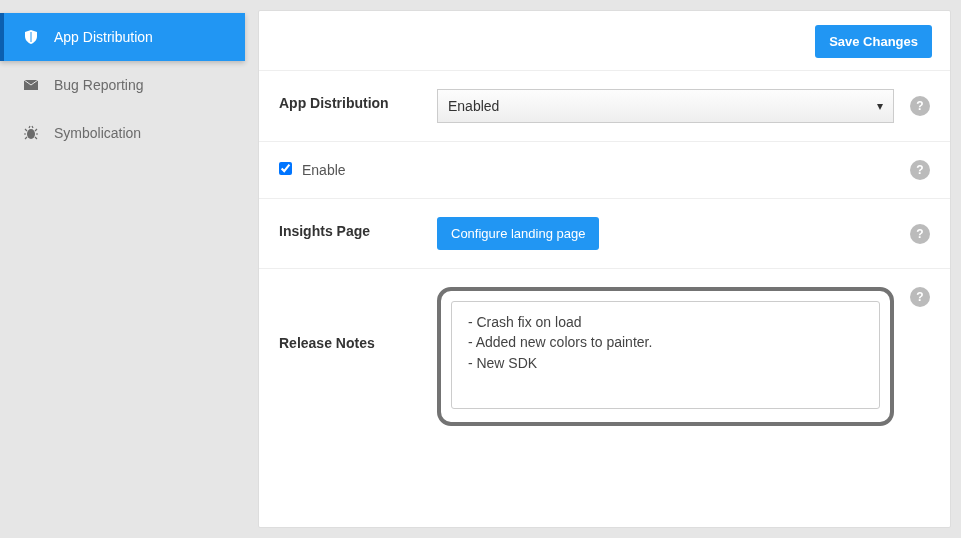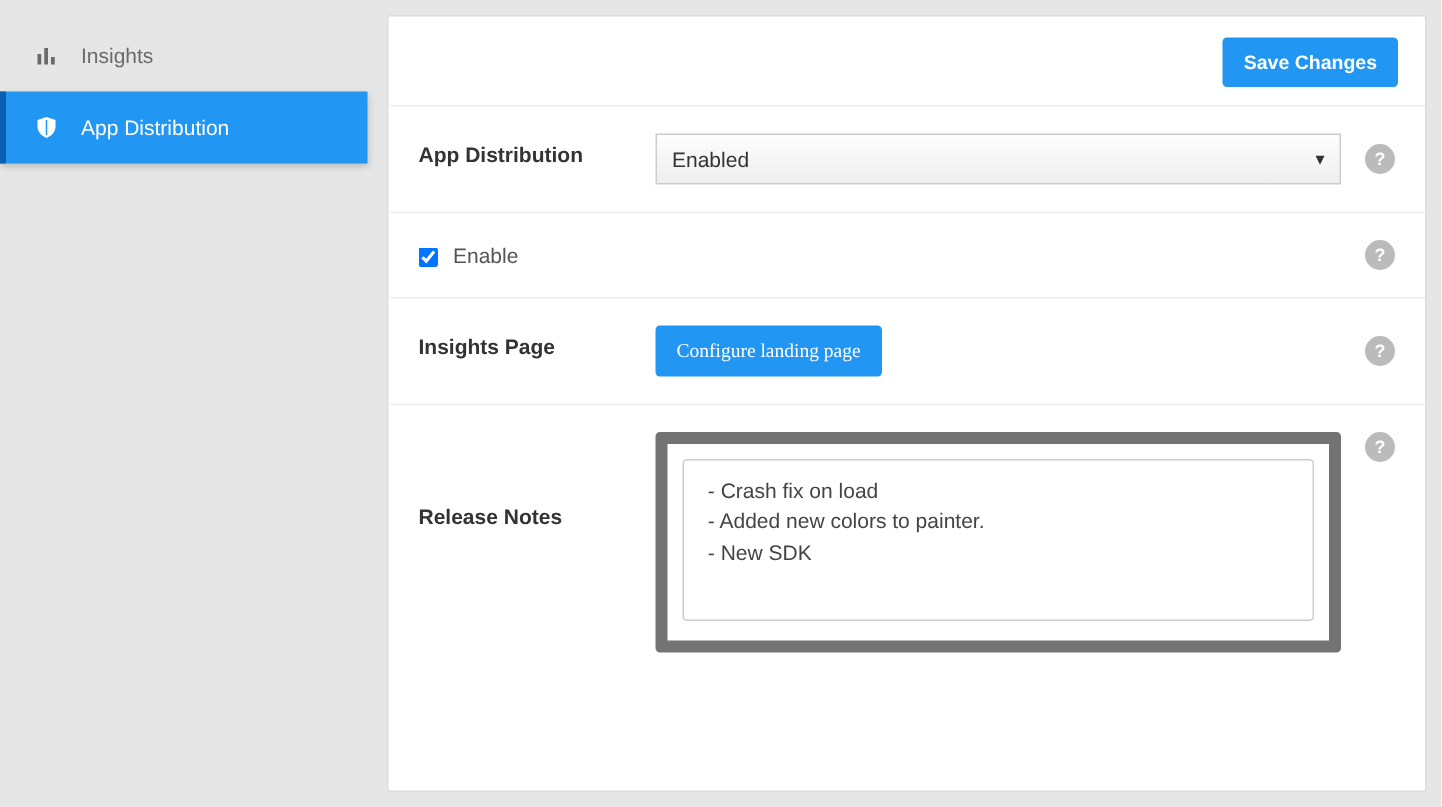--- a/index.html
+++ b/index.html
@@ -70,21 +70,20 @@
     padding: 9px 14px;
     border-radius: 3px;
     font-size: 13px;
     font-weight: bold;
     cursor: pointer;
   }
   .btn-primary.small {
     font-weight: normal;
     padding: 9px 14px;
     font-size: 13px;
-    font-family: Liberation Serif, serif;
   }
 
   .row {
     display: flex;
     align-items: flex-start;
     padding: 18px 20px;
     border-top: 1px solid #eee;
     position: relative;
   }
   .row-label {
@@ -129,33 +128,33 @@
   }
   .select::after {
     content: "▾";
     position: absolute;
     right: 10px;
     font-size: 12px;
     color: #333;
   }
   .checkbox-wrap {
     display: flex;
-    align-items: flex-end;
+    align-items: flex-start;
     color: #555;
   }
   .checkbox-wrap input { margin-right: 10px; }
 
   .release-box-wrap {
     flex: 1;
     margin-right: 16px;
     position: relative;
   }
   .highlight-border {
-    border: 8px solid #737373;
-    border-radius: 3px;
+    border: 4px solid #737373;
+    border-radius: 14px;
     padding: 10px;
   }
   .release-textarea {
     width: 100%;
     height: 108px;
     border: 1px solid #ccc;
     border-radius: 3px;
     padding: 10px 12px;
     font-family: Arial, sans-serif;
     font-size: 14px;
@@ -168,42 +167,50 @@
   }
   .row.release .row-body { align-items: flex-start; }
   .row.release .row-label { padding-top: 0; margin-top: 48px; }
 </style>
 </head>
 <body>
 
 <div class="layout">
 
   <div class="sidebar">
-    <div class="sidebar-item">
-      <span class="icon">
-        <svg viewBox="0 0 16 16" fill="#6b6b6b">
-            <rect x="2" y="7" width="2.5" height="7"></rect>
-            <rect x="6.5" y="3" width="2.5" height="11"></rect>
-            <rect x="11" y="9" width="2.5" height="5"></rect>
-          </svg>
-      </span>
-      <span class="label">Insights</span>
-    </div>
 
     <div class="sidebar-item active">
       <span class="icon">
         <svg viewBox="0 0 16 16" fill="#fff">
             <path d="M8 1l6 2v4c0 4-2.5 6.5-6 8-3.5-1.5-6-4-6-8V3l6-2z"></path>
             <path d="M8 3v10" stroke="#2196F3" stroke-width="1"></path>
           </svg>
       </span>
       <span class="label">App Distribution</span>
     </div>
 
-
+    <div class="sidebar-item">
+      <span class="icon">
+        <svg viewBox="0 0 16 16" fill="#6b6b6b">
+            <path d="M1 3h14v10H1z"></path>
+            <path d="M1 3l7 5 7-5" stroke="#e6e6e6" stroke-width="1" fill="none"></path>
+          </svg>
+      </span>
+      <span class="label">Bug Reporting</span>
+    </div>
+
+    <div class="sidebar-item">
+      <span class="icon">
+        <svg viewBox="0 0 16 16" fill="#6b6b6b">
+            <ellipse cx="8" cy="9" rx="4" ry="5"></ellipse>
+            <path d="M4 6l-2-2M12 6l2-2M3 9H1M13 9h2M4 12l-2 2M12 12l2 2M6 3l1-2M10 3l-1-2" stroke="#6b6b6b" stroke-width="1.2"></path>
+          </svg>
+      </span>
+      <span class="label">Symbolication</span>
+    </div>
 
   </div>
 
   <div class="main-panel">
 
     <div class="panel-header">
       <button class="btn-primary">Save Changes</button>
     </div>
 
     <div class="row">

